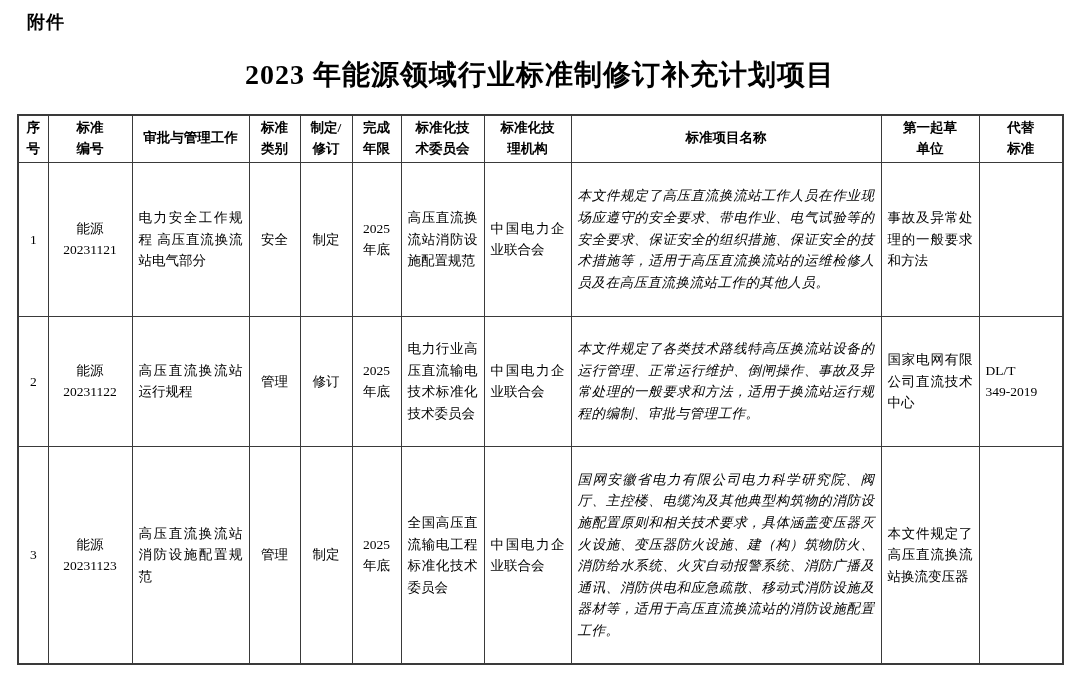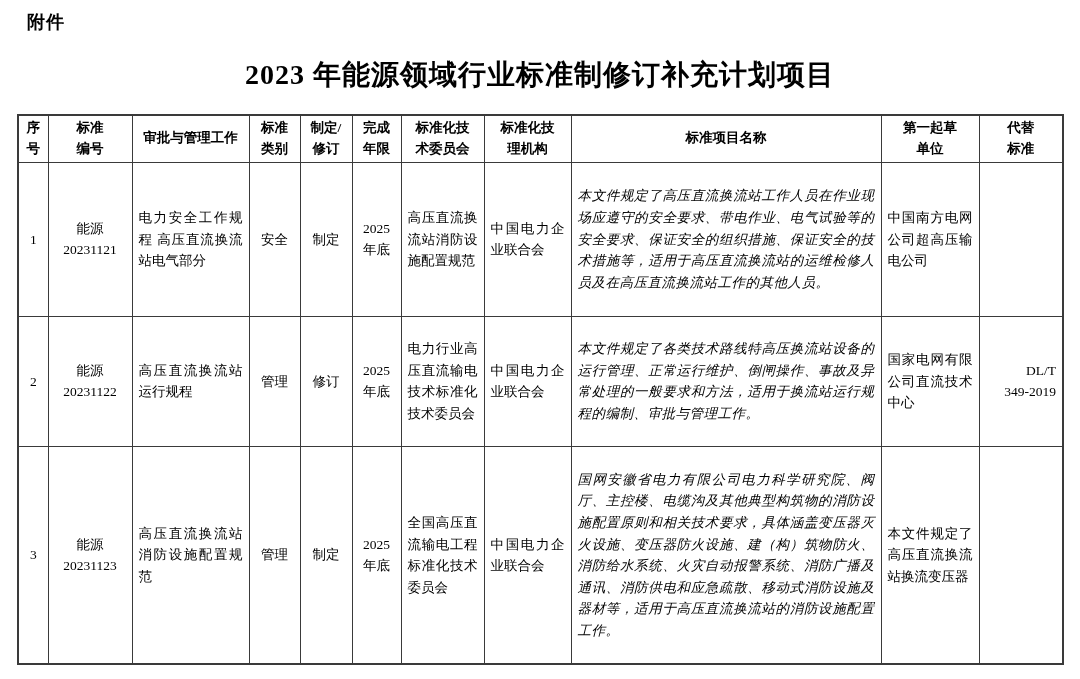--- a/index.html
+++ b/index.html
@@ -66,21 +66,21 @@
   td.c { text-align: center; }
   td.j { text-align: justify; text-justify: inter-ideograph; }
   td.content-cell {
     text-align: justify;
     text-justify: inter-ideograph;
     padding: 6px 9px;
     letter-spacing: 0.5px;
     line-height: 1.72;
     font-style: italic;
   }
-  td.l { text-align: right; padding-left: 7px; }
+  td.l { text-align: left; padding-left: 7px; }
   tr.hdr-row { height: 45px; }
   tr.r1 { height: 154px; }
   tr.r2 { height: 130px; }
   tr.r3 { height: 218px; }
 </style>
 </head>
 <body>
 
 <div class="page">
   <div class="attachment">附件</div>
@@ -130,21 +130,21 @@
         <td class="c">能源
 20231121</td>
         <td class="j">电力安全工作规程 高压直流换流站电气部分</td>
         <td class="c">安全</td>
         <td class="c">制定</td>
         <td class="c">2025
 年底</td>
         <td class="j">高压直流换流站消防设施配置规范</td>
         <td class="j">中国电力企业联合会</td>
         <td class="content-cell">本文件规定了高压直流换流站工作人员在作业现场应遵守的安全要求、带电作业、电气试验等的安全要求、保证安全的组织措施、保证安全的技术措施等，适用于高压直流换流站的运维检修人员及在高压直流换流站工作的其他人员。</td>
-        <td class="j">中国南方电网公司超高压输电公司</td>
+        <td class="j">事故及异常处理的一般要求和方法</td>
         <td class="l"></td>
       </tr>
       <tr class="r2">
         <td class="c">2</td>
         <td class="c">能源
 20231122</td>
         <td class="j">高压直流换流站运行规程</td>
         <td class="c">管理</td>
         <td class="c">修订</td>
         <td class="c">2025

